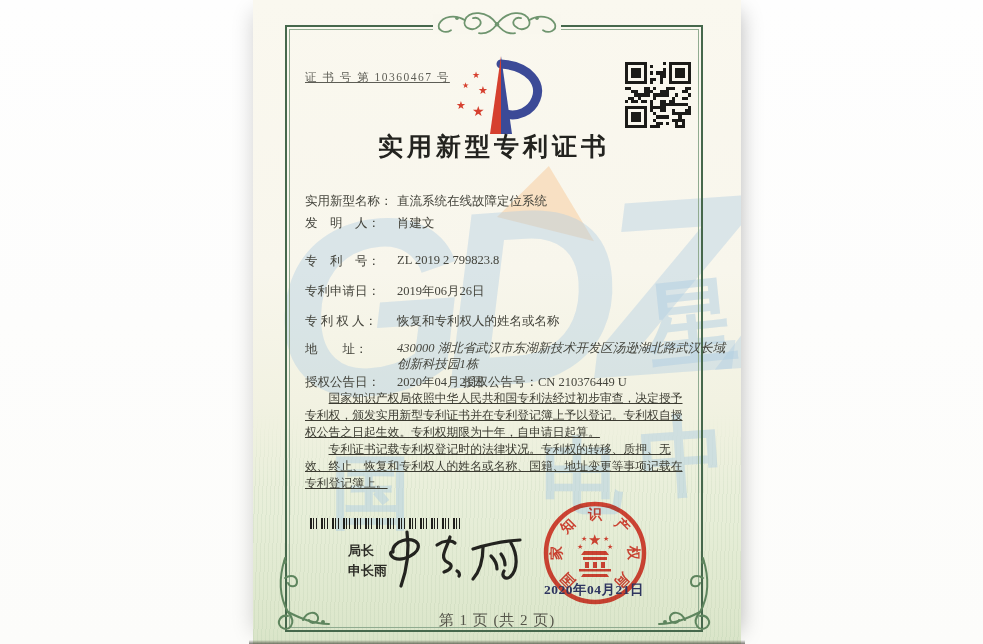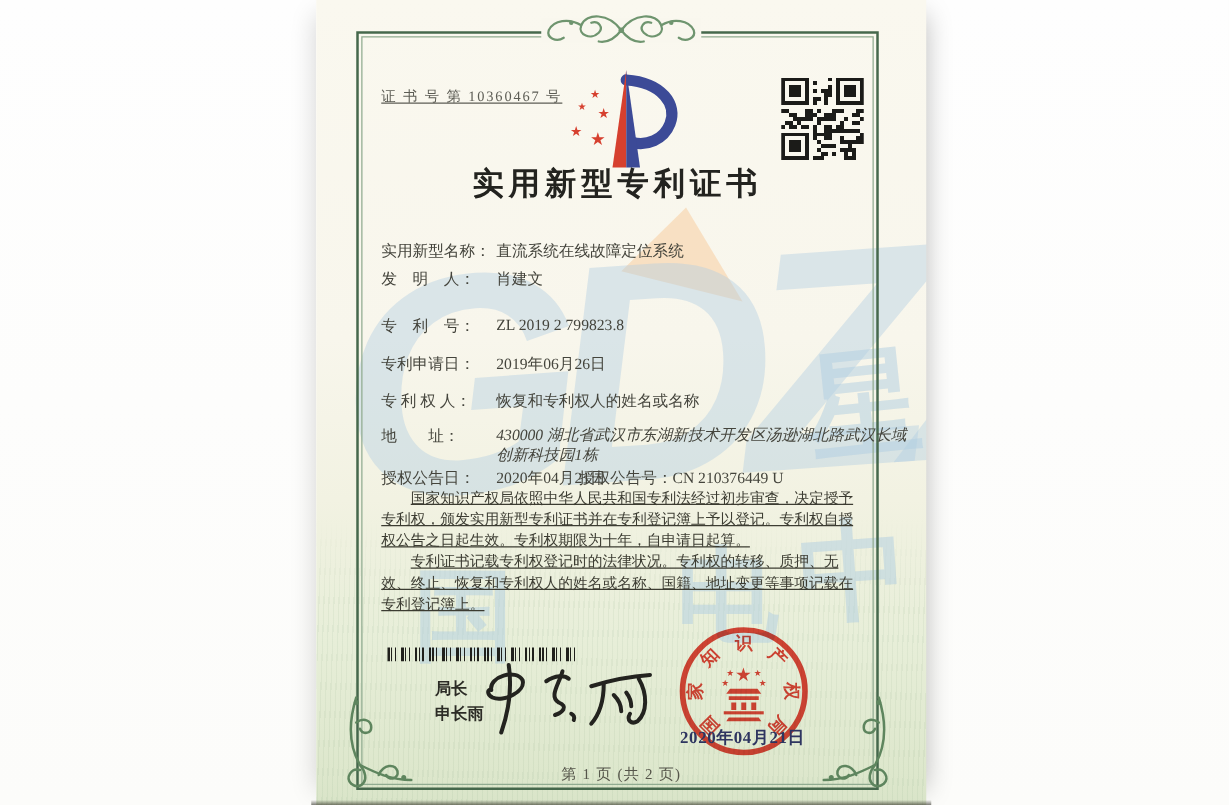--- a/index.html
+++ b/index.html
@@ -45,21 +45,21 @@
   .bodytext{position:absolute;left:52px;right:52px;top:390px;z-index:4;font-size:11.8px;line-height:17px;color:#3c3c32;text-decoration:underline;}
   .bodytext p{margin:0;text-indent:2em;}
   .barcode{position:absolute;left:57px;top:518px;width:150px;height:11px;z-index:4;
     background:repeating-linear-gradient(90deg,#20201c 0 2px,transparent 2px 3px,#20201c 3px 4px,transparent 4px 6px,#20201c 6px 7px,transparent 7px 11px);}
   .director{position:absolute;left:57px;top:541px;z-index:4;font-family:"Liberation Sans","DejaVu Sans",sans-serif;
     font-size:13px;font-weight:700;color:#2c2c26;line-height:20px;margin-left:38px;}
   .sig{position:absolute;left:118px;top:518px;z-index:5;}
   .seal{position:absolute;left:286px;top:497px;z-index:5;mix-blend-mode:multiply;opacity:.94;}
   .sealdate{position:absolute;left:291px;top:581px;z-index:6;font-size:13.5px;font-weight:700;
     letter-spacing:.5px;color:#2e3560;}
-  .footer{position:absolute;left:0;right:0;top:611px;z-index:4;text-align:center;font-size:12px;color:#55554a;letter-spacing:1px;}
+  .footer{position:absolute;left:0;right:0;top:611px;z-index:4;text-align:center;font-size:15px;color:#55554a;letter-spacing:1px;}
 </style>
 </head>
 <body>
 
 <div class="stage">
   <div class="paper">
 
     <div class="watermark">
       <div class="wm-tri"></div>
       <div class="wm-letters">GDZX</div>

